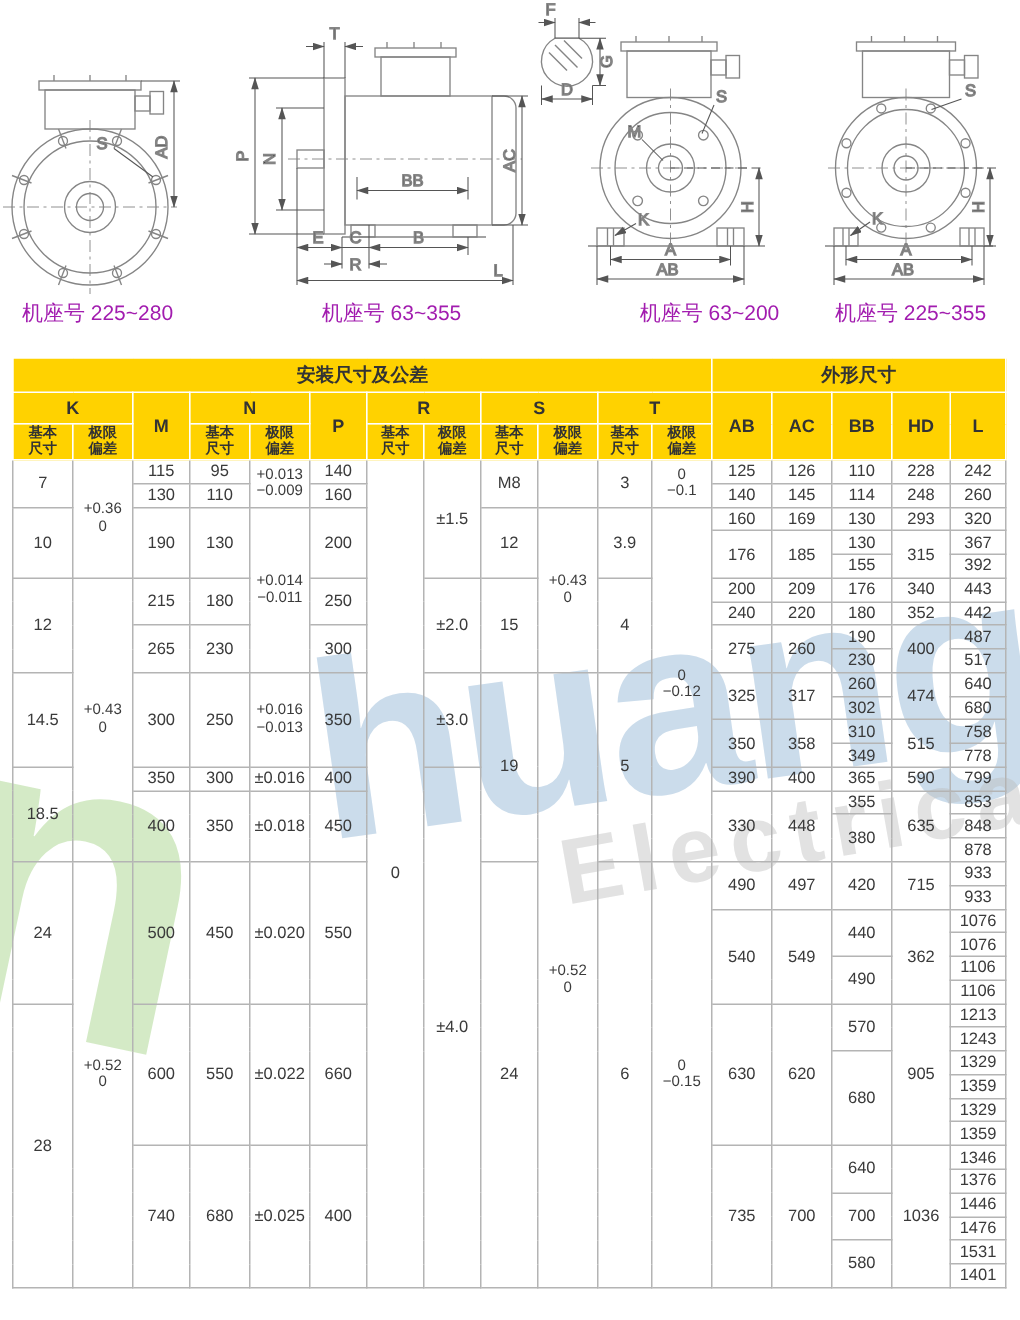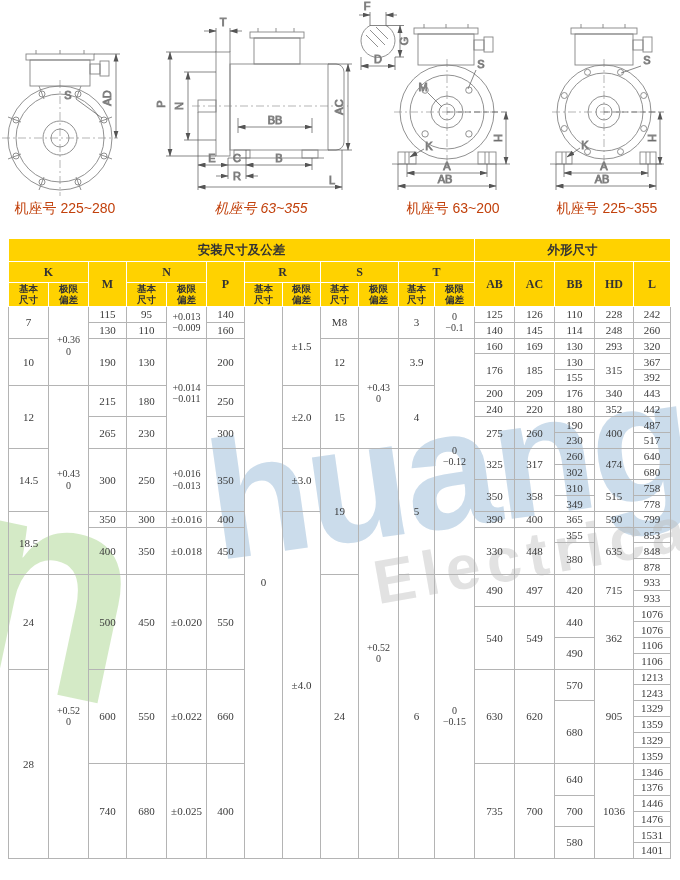--- a/index.html
+++ b/index.html
@@ -6,23 +6,23 @@
   .page{position:relative;width:680px;height:880px;background:#fff;overflow:hidden;
         font-family:"Liberation Sans",sans-serif;color:#333;}
   
   .wm{position:absolute;z-index:0;pointer-events:none;white-space:nowrap;font-weight:bold;}
   .wm-green{left:-6px;top:398px;font-size:300px;color:rgba(166,212,136,.48);transform:rotate(12deg);transform-origin:left top;}
   .wm-blue{left:195px;top:408px;font-size:168px;letter-spacing:-4px;color:rgba(152,185,216,.5);transform:rotate(-8deg);transform-origin:left top;}
   .wm-gray{left:368px;top:548px;font-size:62px;letter-spacing:7px;color:rgba(187,187,187,.42);transform:rotate(-10deg);transform-origin:left top;}
   
   .drawings{position:absolute;left:0;top:0;z-index:2;}
   .drawings text{font-family:"Liberation Sans",sans-serif;font-size:11px;fill:#222;}
-  .caption{position:absolute;z-index:2;width:130px;text-align:center;font-size:14px;color:#c2410c;}
+  .caption{position:absolute;z-index:2;width:130px;text-align:center;font-size:14px;color:#a21caf;}
   
-  .tablewrap{position:absolute;left:8px;top:238px;z-index:1;font-family:Liberation Serif, serif;}
+  .tablewrap{position:absolute;left:8px;top:238px;z-index:1;}
   table{border-collapse:collapse;table-layout:fixed;width:662px;border:1px solid #999;}
   th{background:var(--header-bg,#ffd200);border:1px solid #fff;color:#333;font-weight:bold;padding:0;}
   .title-row th{height:22px;font-size:12.5px;}
   .group-row th{height:20px;font-size:12px;}
   .sub-row th{height:23px;font-size:9.5px;line-height:1.15;white-space:pre-line;font-weight:bold;}
   tbody td{border:1px solid #b4b4b4;text-align:center;vertical-align:middle;
            font-size:11px;color:#3a3a3a;padding:0 1px;background:transparent;line-height:1.1;}
   tbody td.multi{font-size:10px;white-space:pre-line;line-height:1.15;}
 </style>
 </head>
@@ -252,22 +252,22 @@
       </g>
       <text x="647" y="64" text-anchor="middle">S</text>
       <text x="656" y="138" text-anchor="middle" transform="rotate(-90 656 138)">H</text>
       <text x="585" y="149" text-anchor="middle">K</text>
       <text x="604" y="170" text-anchor="middle">A</text>
       <text x="602" y="183" text-anchor="middle">AB</text>
     </g>
   </svg>
 
   <div class="caption" style="left:0px;top:200px;">机座号 225~280</div>
-  <div class="caption" style="left:196px;top:200px;font-style:italic;">机座号 63~355</div>
-  <div class="caption" style="left:388px;top:200px;">机座号 63~200</div>
+  <div class="caption" style="left:196px;top:200px;">机座号 63~355</div>
+  <div class="caption" style="left:408px;top:200px;">机座号 63~200</div>
   <div class="caption" style="left:542px;top:200px;">机座号 225~355</div>
 
   <div class="tablewrap">
     <table>
       <colgroup>
         <col style="width:40px">
           <col style="width:40px">
           <col style="width:38px">
           <col style="width:40px">
         <col style="width:40px">

